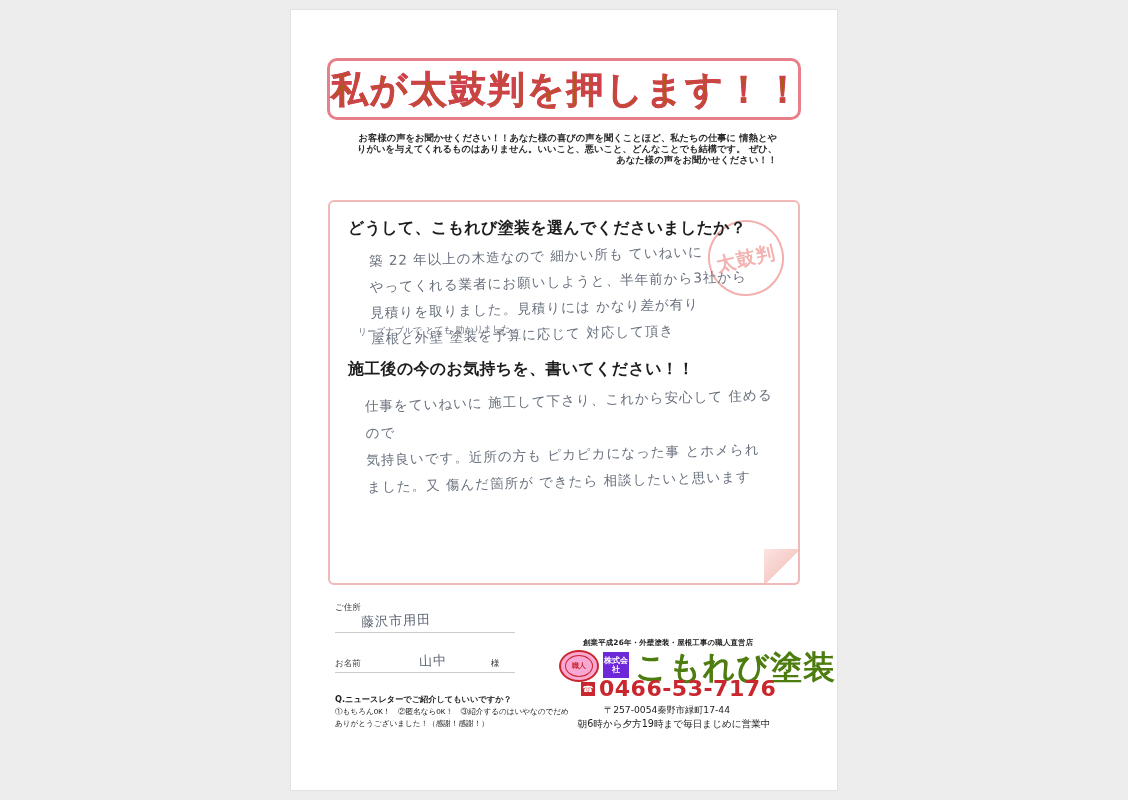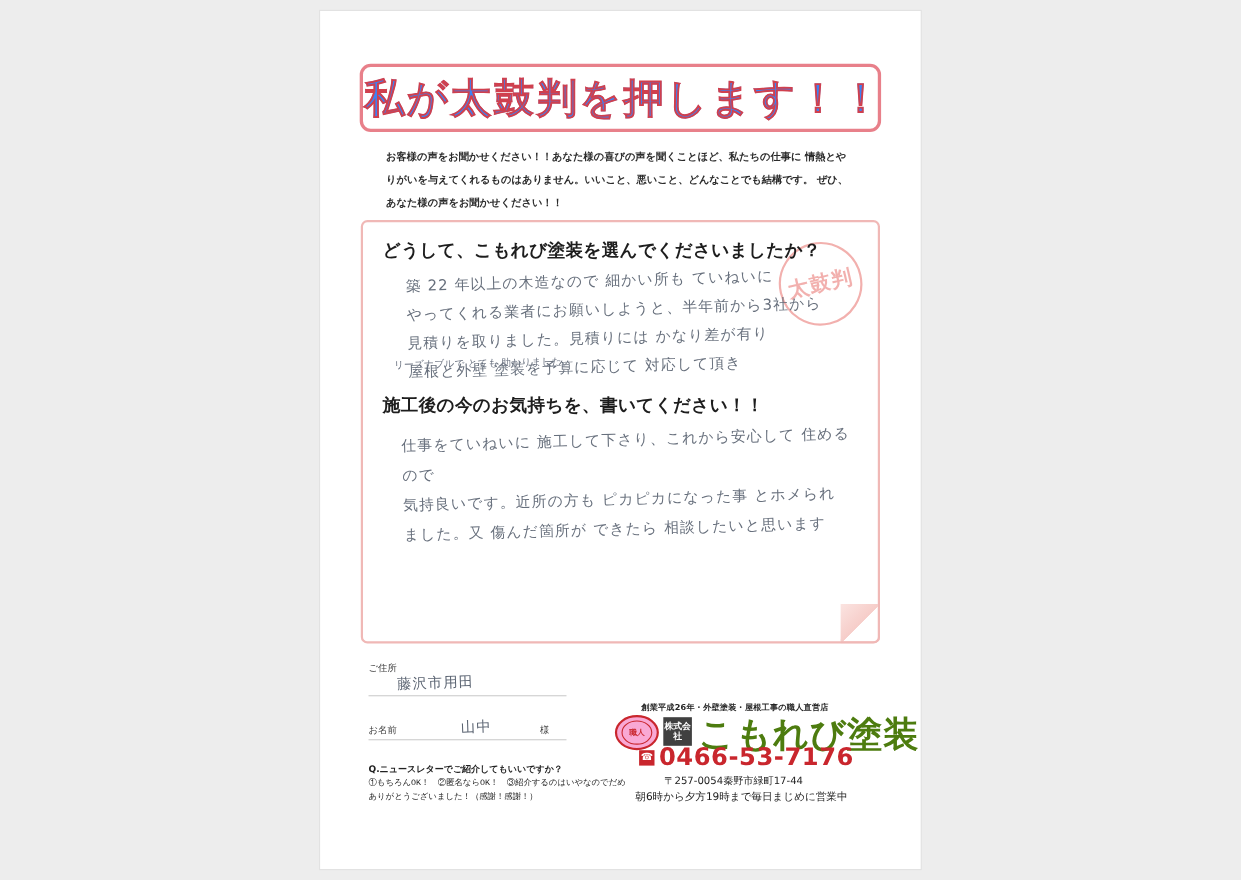--- a/index.html
+++ b/index.html
@@ -43,35 +43,35 @@
     position: absolute;
     left: 0;
     top: 0;
     width: 474px;
     height: 62px;
     line-height: 58px;
     text-align: center;
     font-family: "DejaVu Sans", sans-serif;
     font-size: 37px;
     font-weight: bold;
-    color: #3b82f6;
+    color: #a16207;
     letter-spacing: 2px;
     -webkit-text-stroke: 0.6px #d0404e;
   }
   
   .lead {
     position: absolute;
     left: 60px;
     top: 122px;
     width: 426px;
-    text-align: left;
+    text-align: right;
     font-family: "DejaVu Sans", sans-serif;
     font-size: 9.3px;
     font-weight: bold;
-    line-height: 21px;
+    line-height: 11px;
     color: #2b2b2b;
   }
   
   .panel {
     position: absolute;
     left: 37px;
     top: 190px;
     width: 472px;
     height: 385px;
     border: 2px solid #f0b8b6;
@@ -255,21 +255,21 @@
     font-size: 7px;
     color: #c9262d;
     font-weight: bold;
   }
   #co-badge {
     position: absolute;
     left: 312px;
     top: 642px;
     width: 26px;
     height: 26px;
-    background: #404040;
+    background: #6d28d9;
     color: #fff;
     font-family: "DejaVu Sans", sans-serif;
     font-size: 8px;
     font-weight: bold;
     line-height: 9px;
     display: flex;
     align-items: center;
     justify-content: center;
     text-align: center;
     letter-spacing: 0;

